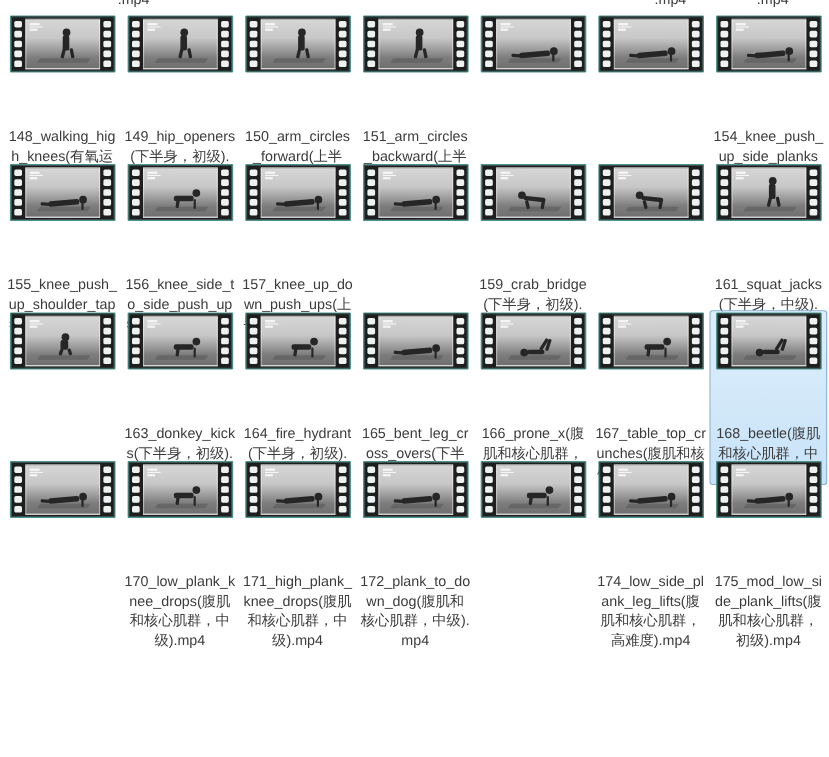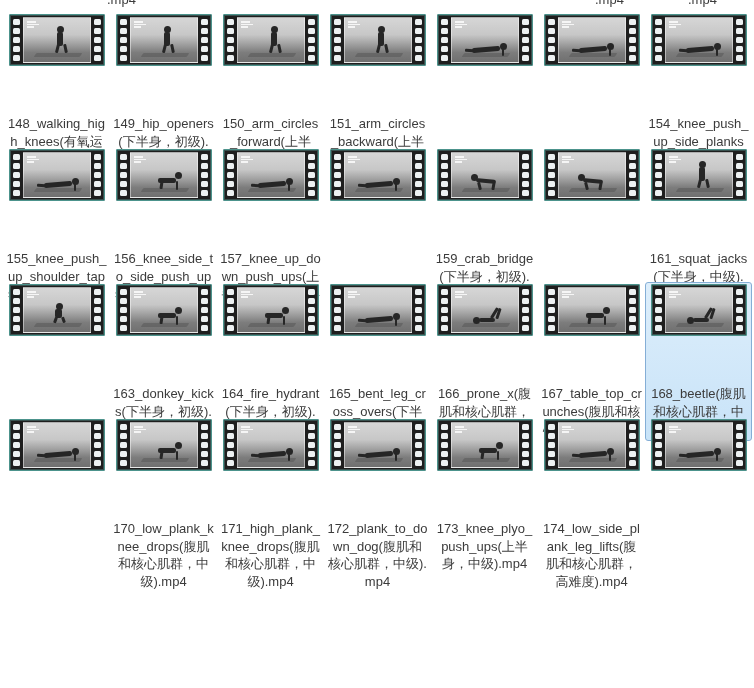--- a/index.html
+++ b/index.html
@@ -1020,21 +1020,20 @@
             </div>
           <div class="mat"></div>
           <div class="fig pose-kneel">
             <span class="head"></span>
               <span class="torso"></span>
             <span class="leg l"></span>
               <span class="leg r"></span>
           </div>
         </div>
       </div>
-      <div class="label">173_knee_plyo_push_ups(上半身，中级).mp4</div>
     </div>
   </div>
 
   <div class="tile">
     <div class="tile-inner">
       <div class="film">
         <div class="strip left">
           <i></i>
             <i></i>
             <i></i>
@@ -1092,15 +1091,16 @@
             </div>
           <div class="mat"></div>
           <div class="fig pose-plank">
             <span class="head"></span>
               <span class="torso"></span>
             <span class="leg l"></span>
               <span class="leg r"></span>
           </div>
         </div>
       </div>
+      <div class="label">175_mod_low_side_plank_lifts(腹肌和核心肌群，初级).mp4</div>
     </div>
   </div>
 </div>
 
 </body></html>

